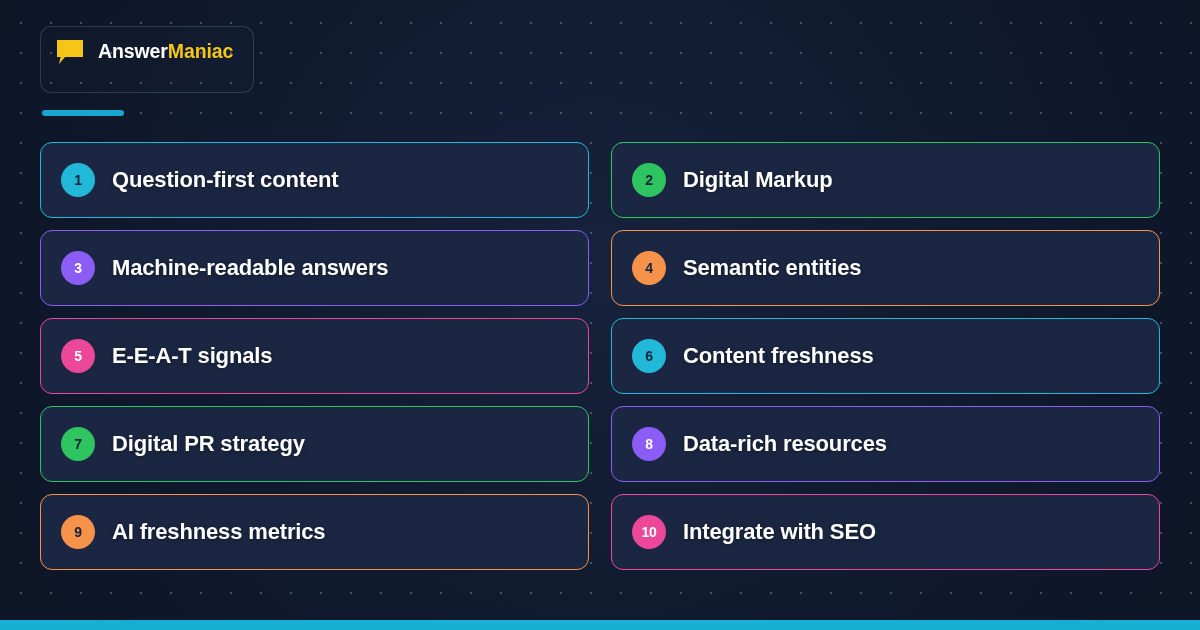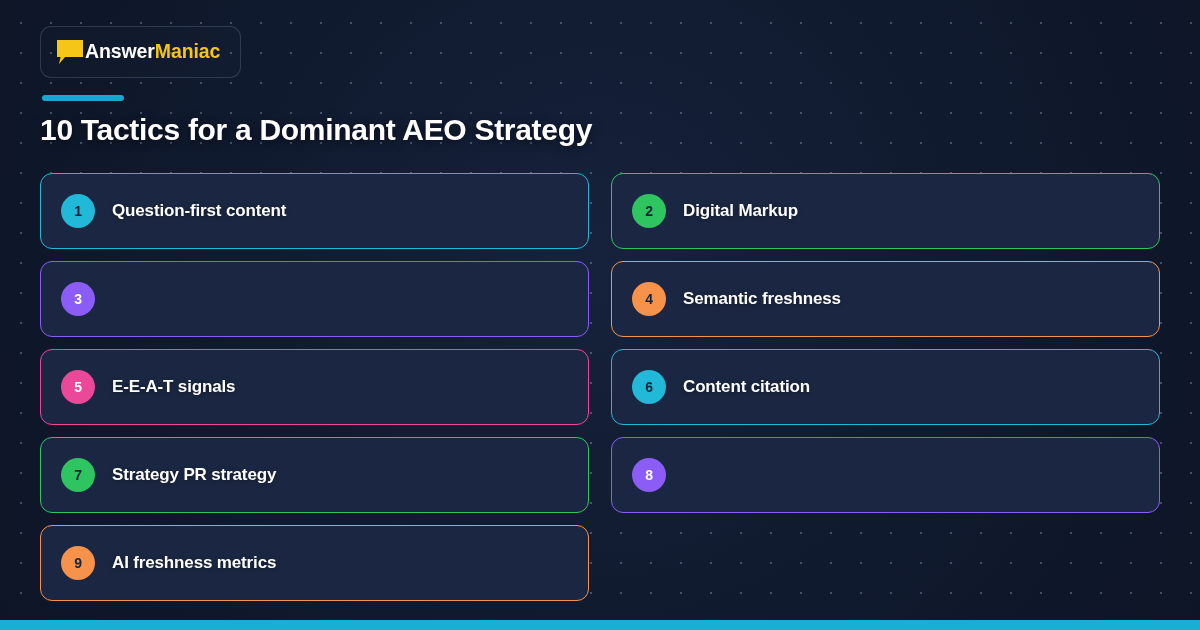--- a/index.html
+++ b/index.html
@@ -21,23 +21,23 @@
     position:absolute; inset:0;
     background-image: radial-gradient(rgba(190,210,240,0.30) 1.1px, transparent 1.2px);
     background-size:30px 30px;
     background-position:6px 8px;
     pointer-events:none;
   }
   #content { position:relative; z-index:2; padding:0 40px; }
 
   
   .brand-chip {
-    display:inline-flex; align-items:center; 
+    display:inline-flex; align-items:center; gap:13px;
     margin-top:26px;
-    padding:11px 20px 13px 14px;
+    padding:11px 20px 28px 14px;
     border:1px solid rgba(150,175,215,0.22);
     border-radius:11px;
     background:rgba(255,255,255,0.012);
   }
   .bubble { position:relative; width:30px; height:26px; flex:0 0 auto; }
   .bubble svg { display:block; }
   .brand-text {
     font-size:19.5px; font-weight:bold; letter-spacing:-0.1px;
     color:#ffffff; white-space:nowrap;
   }
@@ -76,21 +76,21 @@
   .badge {
     flex:0 0 auto;
     width:34px; height:34px; border-radius:50%;
     background:var(--accent);
     display:flex; align-items:center; justify-content:center;
     font-size:14px; font-weight:bold;
     color:var(--badge-fg);
     letter-spacing:-0.2px;
   }
   .card-label {
-    font-size:17px; font-weight:bold; color:#ffffff;
+    font-size:22px; font-weight:bold; color:#ffffff;
     letter-spacing:-0.15px;
     text-shadow:0 1px 4px rgba(0,0,0,0.4);
   }
 
   
   #bottom-bar {
     position:absolute; left:0; right:0; bottom:0;
     height:10px; background:#17b0d4; z-index:3;
   }
 </style>
@@ -106,55 +106,60 @@
       <span class="bubble">
         <svg width="30" height="28" viewBox="0 0 30 28" aria-hidden="true">
           <path d="M2 2 H28 V19 H10 L4 26 L5.6 19 H2 Z" fill="#f5c518"></path>
         </svg>
       </span>
       <span class="brand-text"><span>Answer</span><span class="accent">Maniac</span></span>
     </div>
 
     <div class="title-rule"></div>
 
-    <h1 class="page-title">10 Tactics for a Dominant AEO Strategy</h1>
 
     <div class="grid">
         <div class="card" style="--accent: #22b8d8; --badge-fg: #11243c;">
           <div class="badge">1</div>
           <div class="card-label">Question-first content</div>
         </div>
         <div class="card" style="--accent: #2ec45f; --badge-fg: #11243c;">
           <div class="badge">2</div>
           <div class="card-label">Digital Markup</div>
         </div>
         <div class="card" style="--accent: #8b5cf6; --badge-fg: #ffffff;">
           <div class="badge">3</div>
+          <div class="card-label">Machine-readable answers</div>
         </div>
         <div class="card" style="--accent: #f6924a; --badge-fg: #11243c;">
           <div class="badge">4</div>
-          <div class="card-label">Semantic freshness</div>
+          <div class="card-label">Semantic entities</div>
         </div>
         <div class="card" style="--accent: #ec4899; --badge-fg: #ffffff;">
           <div class="badge">5</div>
           <div class="card-label">E-E-A-T signals</div>
         </div>
         <div class="card" style="--accent: #22b8d8; --badge-fg: #11243c;">
           <div class="badge">6</div>
-          <div class="card-label">Content citation</div>
+          <div class="card-label">Content freshness</div>
         </div>
         <div class="card" style="--accent: #2ec45f; --badge-fg: #11243c;">
           <div class="badge">7</div>
-          <div class="card-label">Strategy PR strategy</div>
+          <div class="card-label">Digital PR strategy</div>
         </div>
         <div class="card" style="--accent: #8b5cf6; --badge-fg: #ffffff;">
           <div class="badge">8</div>
+          <div class="card-label">Data-rich resources</div>
         </div>
         <div class="card" style="--accent: #f6924a; --badge-fg: #11243c;">
           <div class="badge">9</div>
           <div class="card-label">AI freshness metrics</div>
+        </div>
+        <div class="card" style="--accent: #ec4899; --badge-fg: #ffffff;">
+          <div class="badge">10</div>
+          <div class="card-label">Integrate with SEO</div>
         </div>
       </div>
 
   </div>
 
   <div id="bottom-bar"></div>
 </div>
 
 </body></html>

